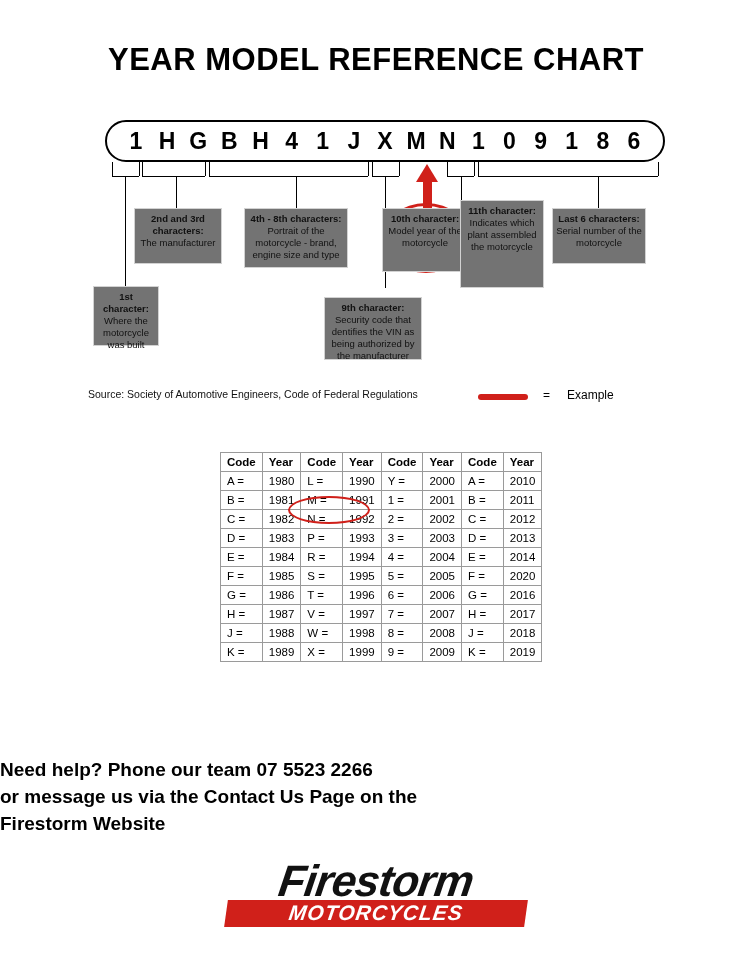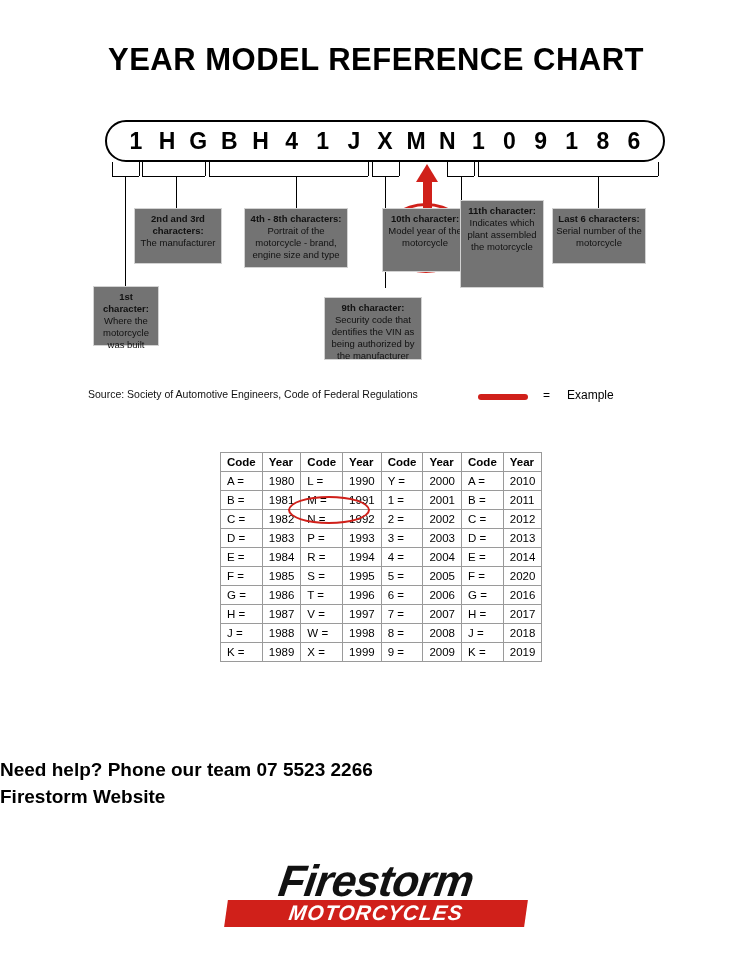--- a/index.html
+++ b/index.html
@@ -427,19 +427,20 @@
       <td class="year">2009</td>
       <td class="code">K =</td>
       <td class="year">2019</td>
     </tr>
   </tbody>
 </table>
 <div id="table-red-circle"></div>
 
 <div id="footer">
   <div>Need help?  Phone our team 07 5523 2266</div>
+  <div>or message us via the Contact Us Page on the</div>
   <div>Firestorm Website</div>
 </div>
 
 <div id="logo">
   <div id="logo-firestorm">Firestorm</div>
   <div id="logo-moto">MOTORCYCLES</div>
 </div>
 
 </body></html>

